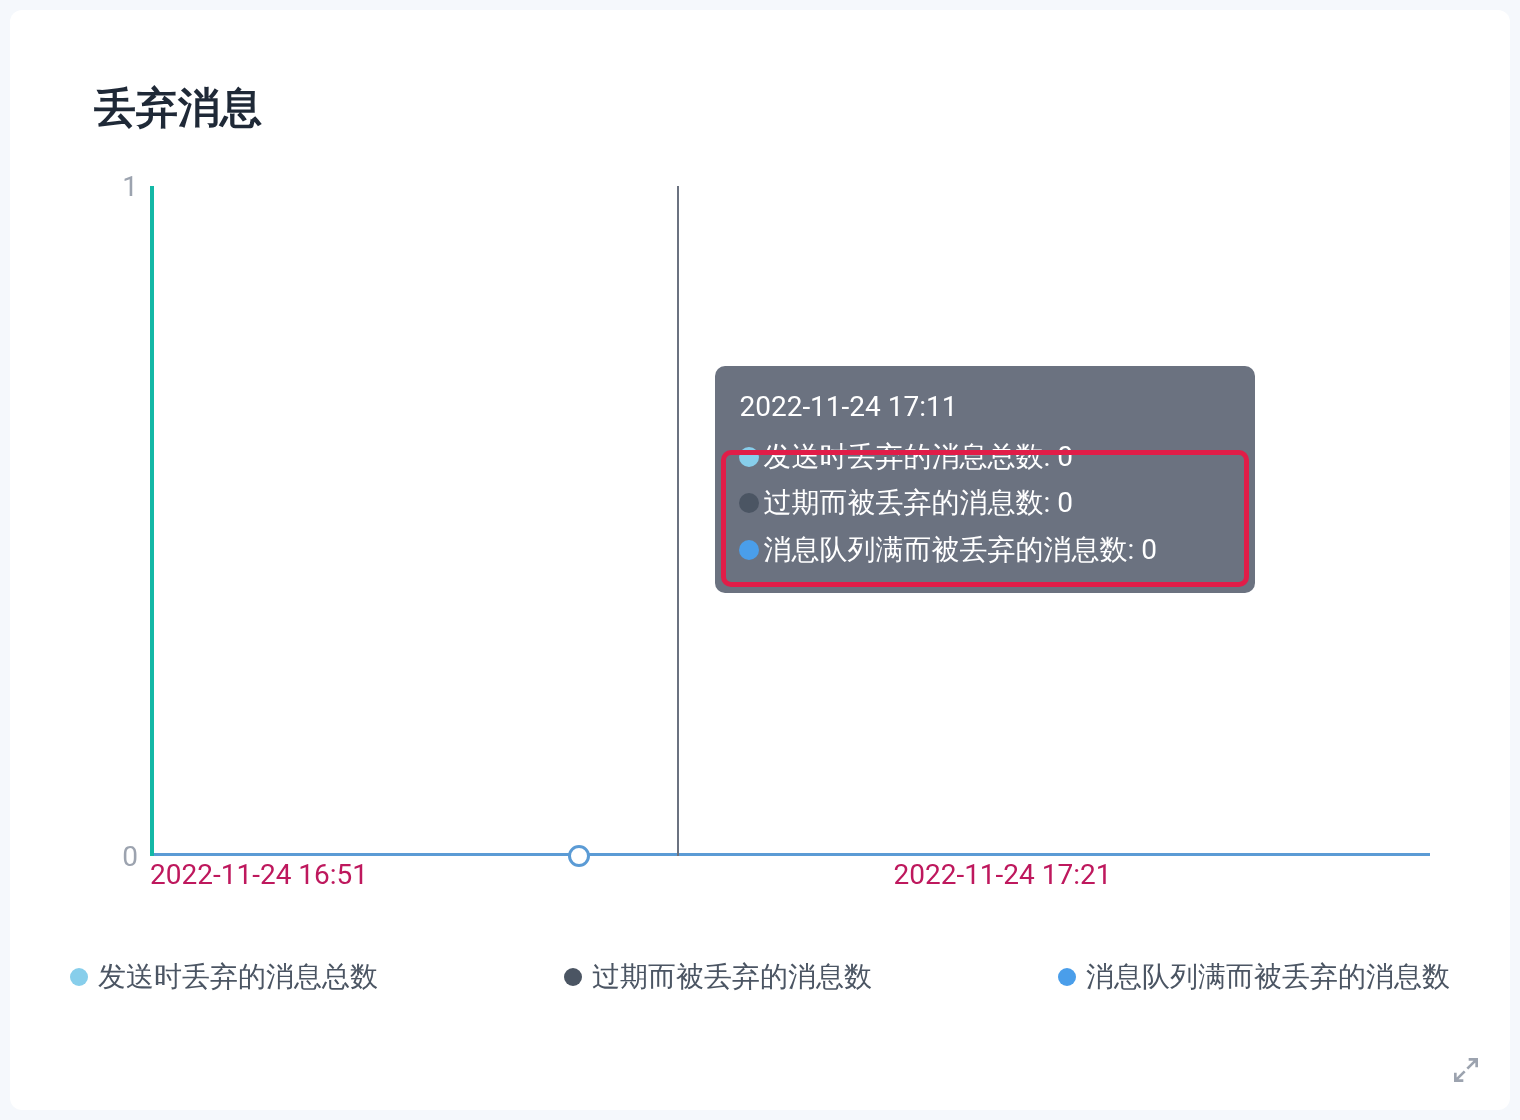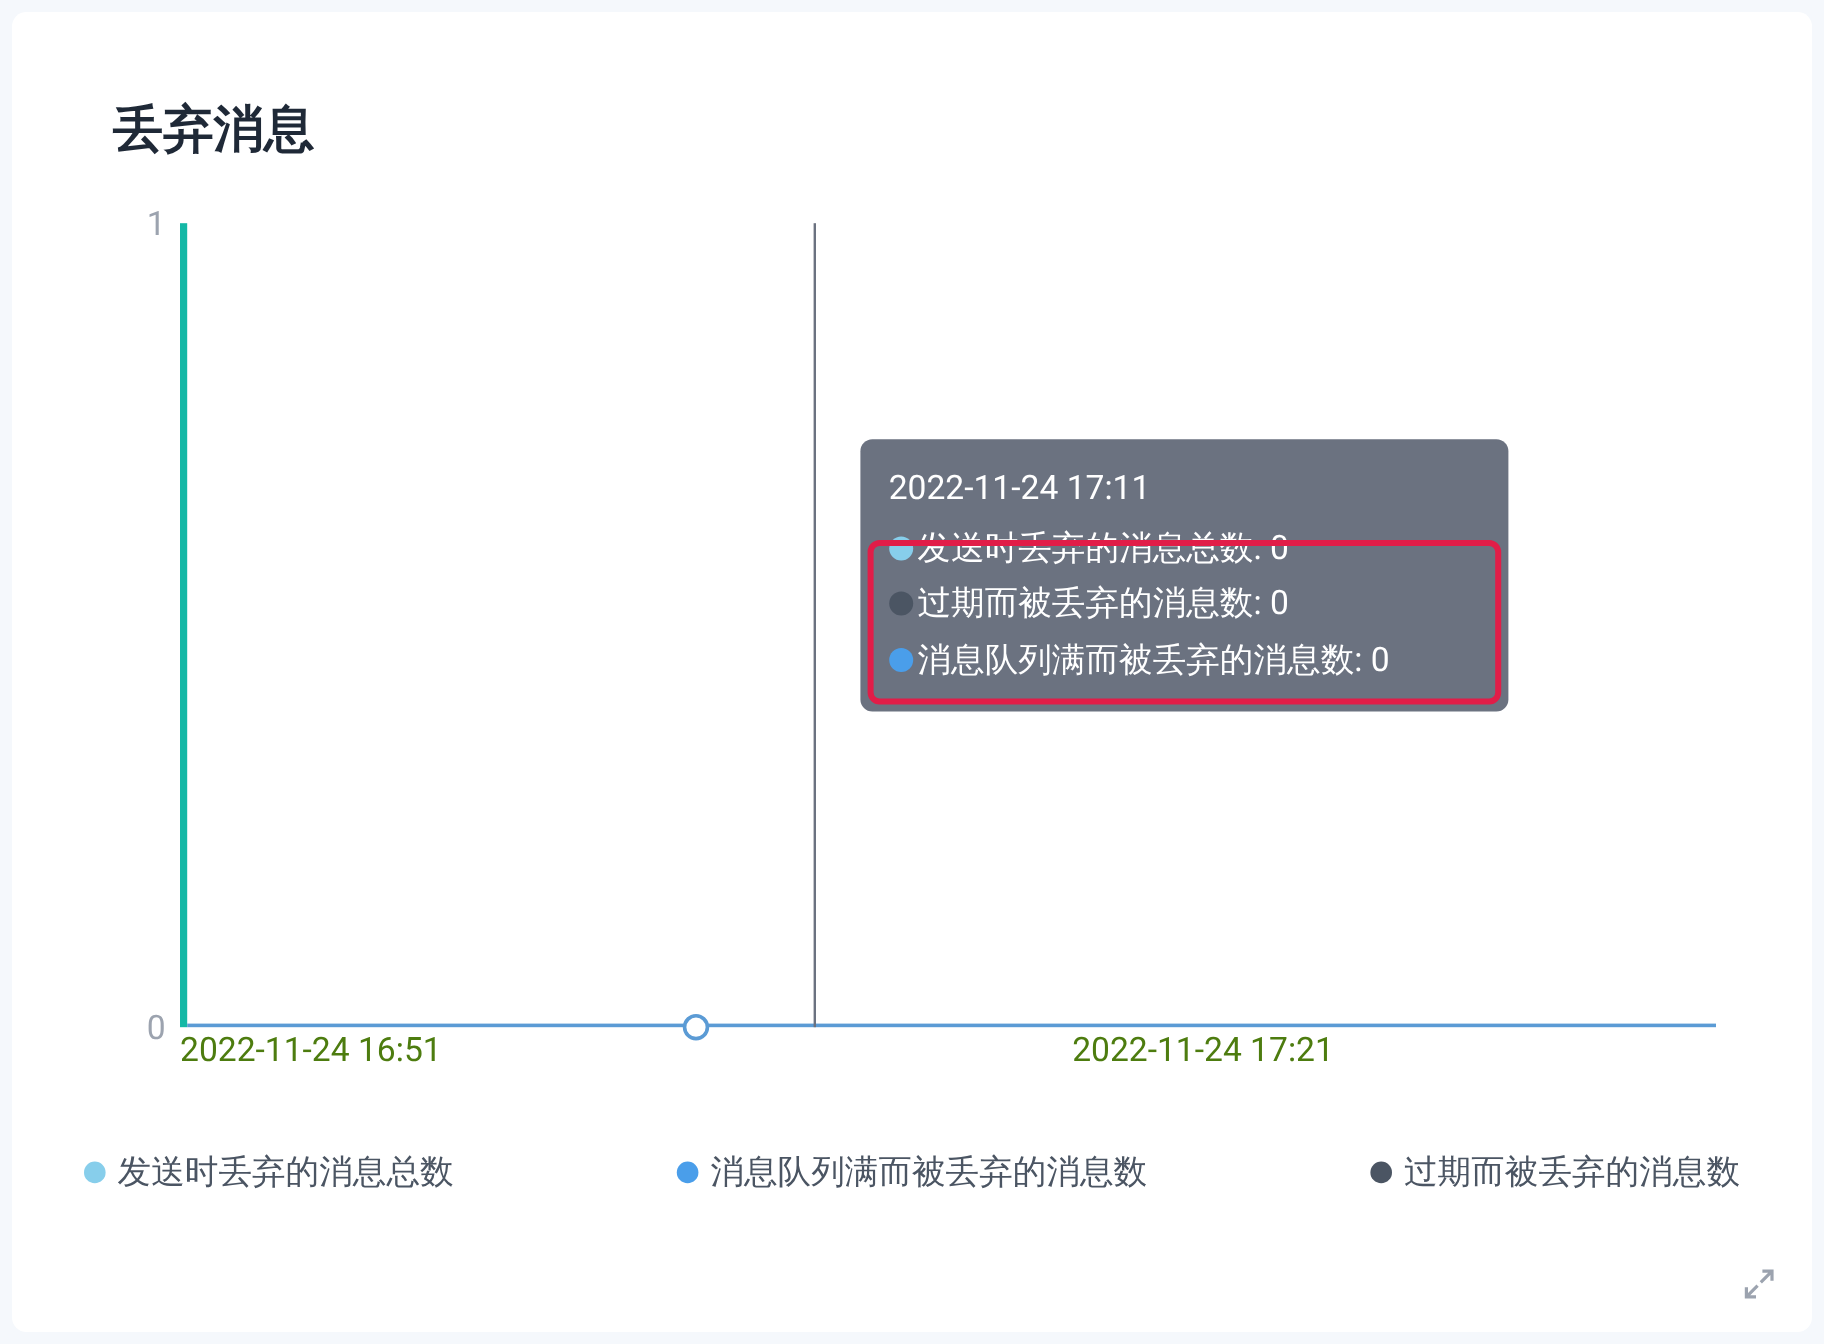--- a/index.html
+++ b/index.html
@@ -44,21 +44,21 @@
       font-size: 28px;
       color: #9ca3af;
       transform: translateY(-50%);
     }
     .plot-region {
       position: absolute;
       left: 40px;
       right: 0;
       top: 0;
       bottom: 30px;
-      border-left: 6px solid #14b8a6;
+      border-left: 4px solid #14b8a6;
       padding-left: 44px;
     }
     .baseline {
       position: absolute;
       left: 0;
       right: 0;
       bottom: 0;
       height: 3px;
       background: #5b9bd5;
     }
@@ -113,21 +113,21 @@
     .x-axis {
       position: absolute;
       left: 40px;
       right: 0;
       bottom: -12px;
       height: 40px;
     }
     .x-tick {
       position: absolute;
       font-size: 28px;
-      color: #4d7c0f;
+      color: #be185d;
       white-space: nowrap;
       transform: translateX(0);
     }
     .legend {
       display: flex;
       justify-content: space-between;
       align-items: center;
       gap: 18px;
       margin-top: 72px;
       font-size: 28px;
@@ -195,26 +195,26 @@
       <div class="x-tick" style="left:66.6%; transform:translateX(-50%);">2022-11-24 17:21</div>
     </div>
   </div>
 
   <div class="legend">
     <div class="legend-item">
       <span class="legend-dot" style="background:#87ceeb"></span>
       <span>发送时丢弃的消息总数</span>
     </div>
     <div class="legend-item">
+      <span class="legend-dot" style="background:#4b5563"></span>
+      <span>过期而被丢弃的消息数</span>
+    </div>
+    <div class="legend-item">
       <span class="legend-dot" style="background:#4a9eea"></span>
       <span>消息队列满而被丢弃的消息数</span>
-    </div>
-    <div class="legend-item">
-      <span class="legend-dot" style="background:#4b5563"></span>
-      <span>过期而被丢弃的消息数</span>
     </div>
   </div>
 
   <div class="expand-icon">
     <svg viewBox="0 0 24 24" fill="none" stroke="currentColor" stroke-width="2">
       <path d="M14 4h6v6M10 20H4v-6M20 4l-7 7M4 20l7-7"></path>
     </svg>
   </div>
 </div>
 

